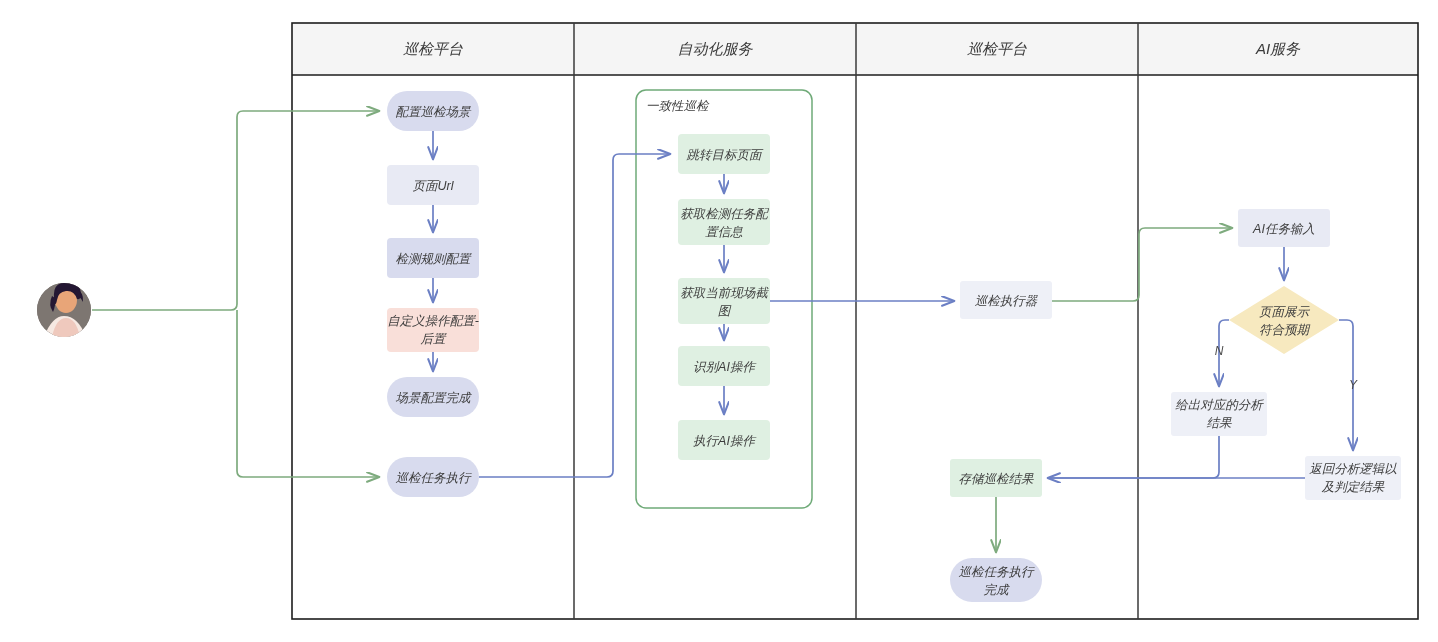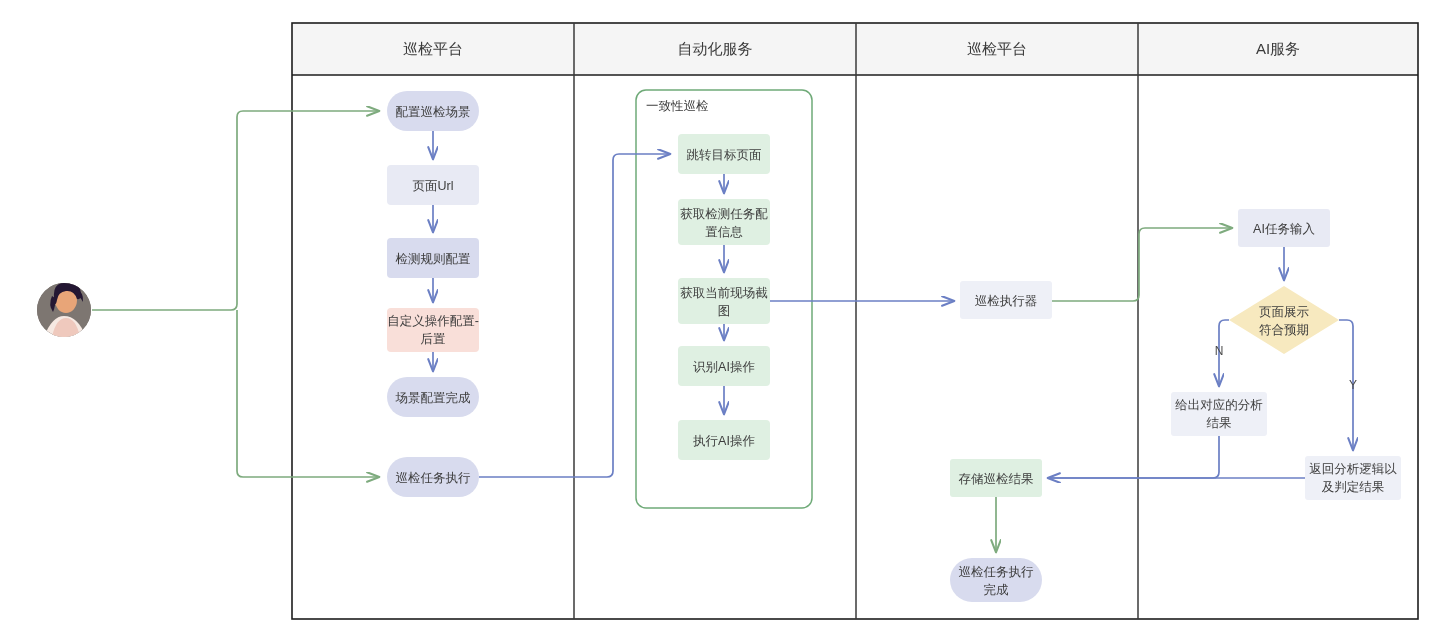--- a/index.html
+++ b/index.html
@@ -11,20 +11,21 @@
     width: 1438px;
     height: 642px;
     font-family: "Liberation Sans", "DejaVu Sans", sans-serif;
     overflow: hidden;
     position: relative;
   }
   #stage {
     position: relative;
     width: 1438px;
     height: 642px;
+    font-style: italic;
   }
   #flow {
     position: absolute;
     left: 0;
     top: 0;
     width: 1438px;
     height: 642px;
   }
   .lane-title {
     font-size: 15px;

